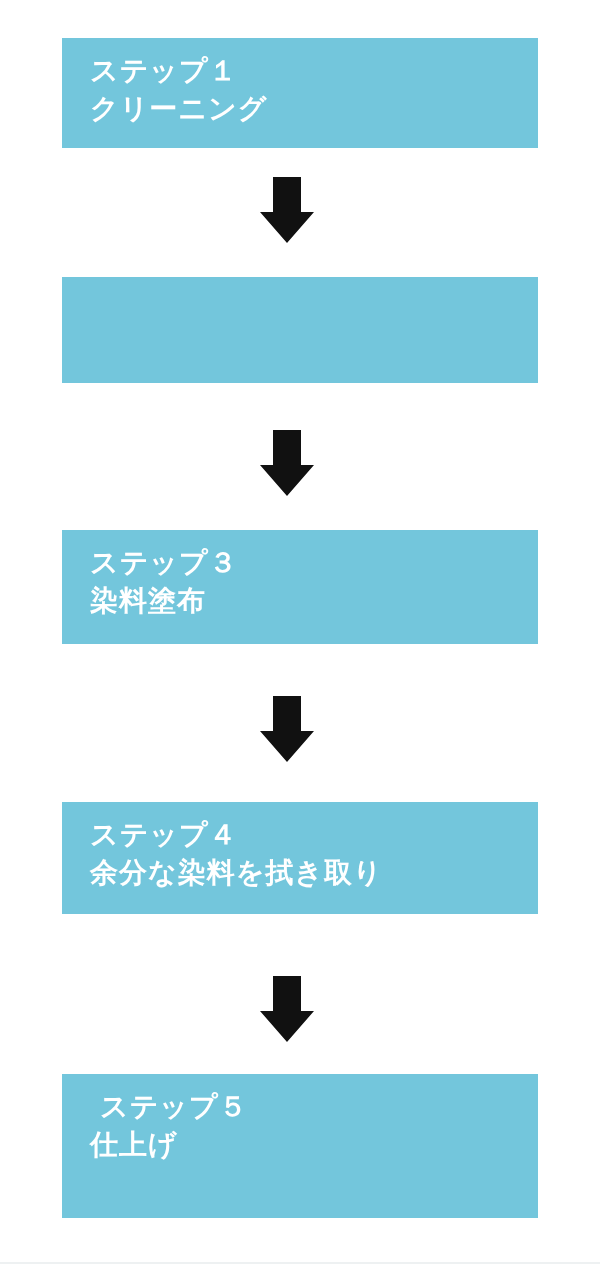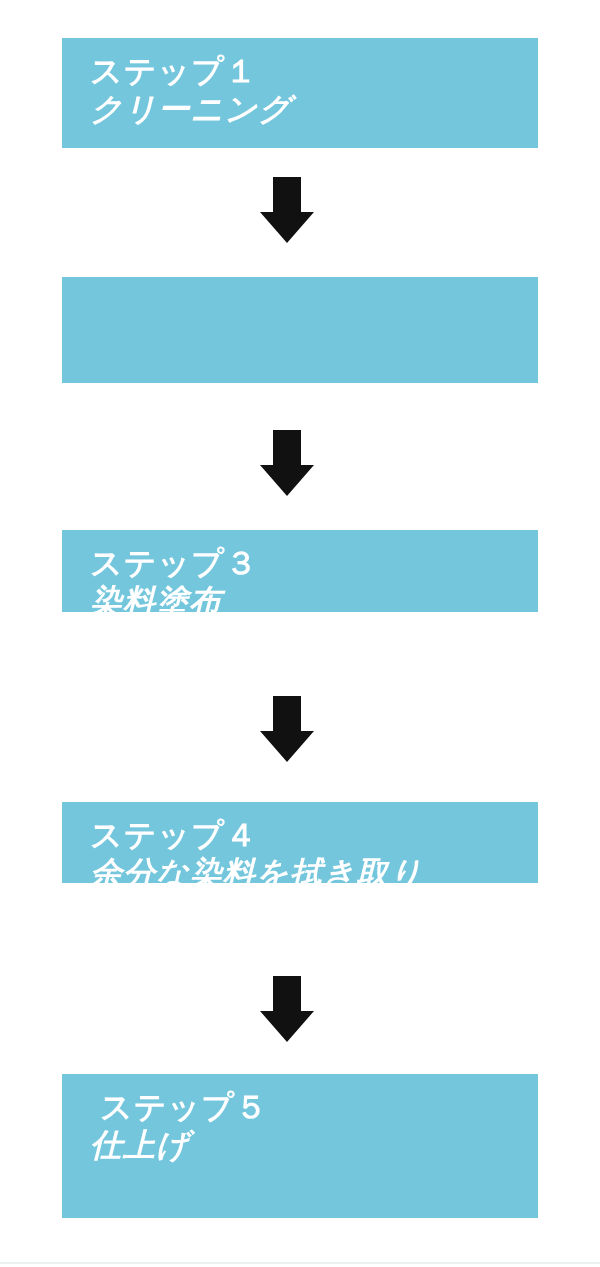--- a/index.html
+++ b/index.html
@@ -24,32 +24,32 @@
   .step {
     position: absolute;
     left: 62px;
     width: 476px;
     background: var(--box-color);
     color: var(--text-color);
     padding: 20px 28px;
   }
   .step-title,
   .step-label {
-    font-size: 32px;
+    font-size: 28px;
     line-height: 26px;
     font-weight: bold;
     letter-spacing: 1px;
     white-space: nowrap;
   }
-  .step-label { margin-top: 12px; font-style: italic; }
+  .step-label { margin-top: 12px; }
 
   .step-1 { top: 38px;   height: 110px; }
   .step-2 { top: 277px;  height: 106px; }
-  .step-3 { top: 530px;  height: 82px; }
-  .step-4 { top: 802px;  height: 81px; }
+  .step-3 { top: 530px;  height: 114px; }
+  .step-4 { top: 802px;  height: 112px; }
   .step-5 { top: 1074px; height: 144px; }
   .step-5 .step-title { padding-left: 10px; }
 
   .arrow {
     position: absolute;
     left: 260px;
     width: 54px;
     height: 66px;
     background: var(--arrow-color);
     clip-path: polygon(13px 0, 41px 0, 41px 35px, 54px 35px, 27px 66px, 0 35px, 13px 35px);

